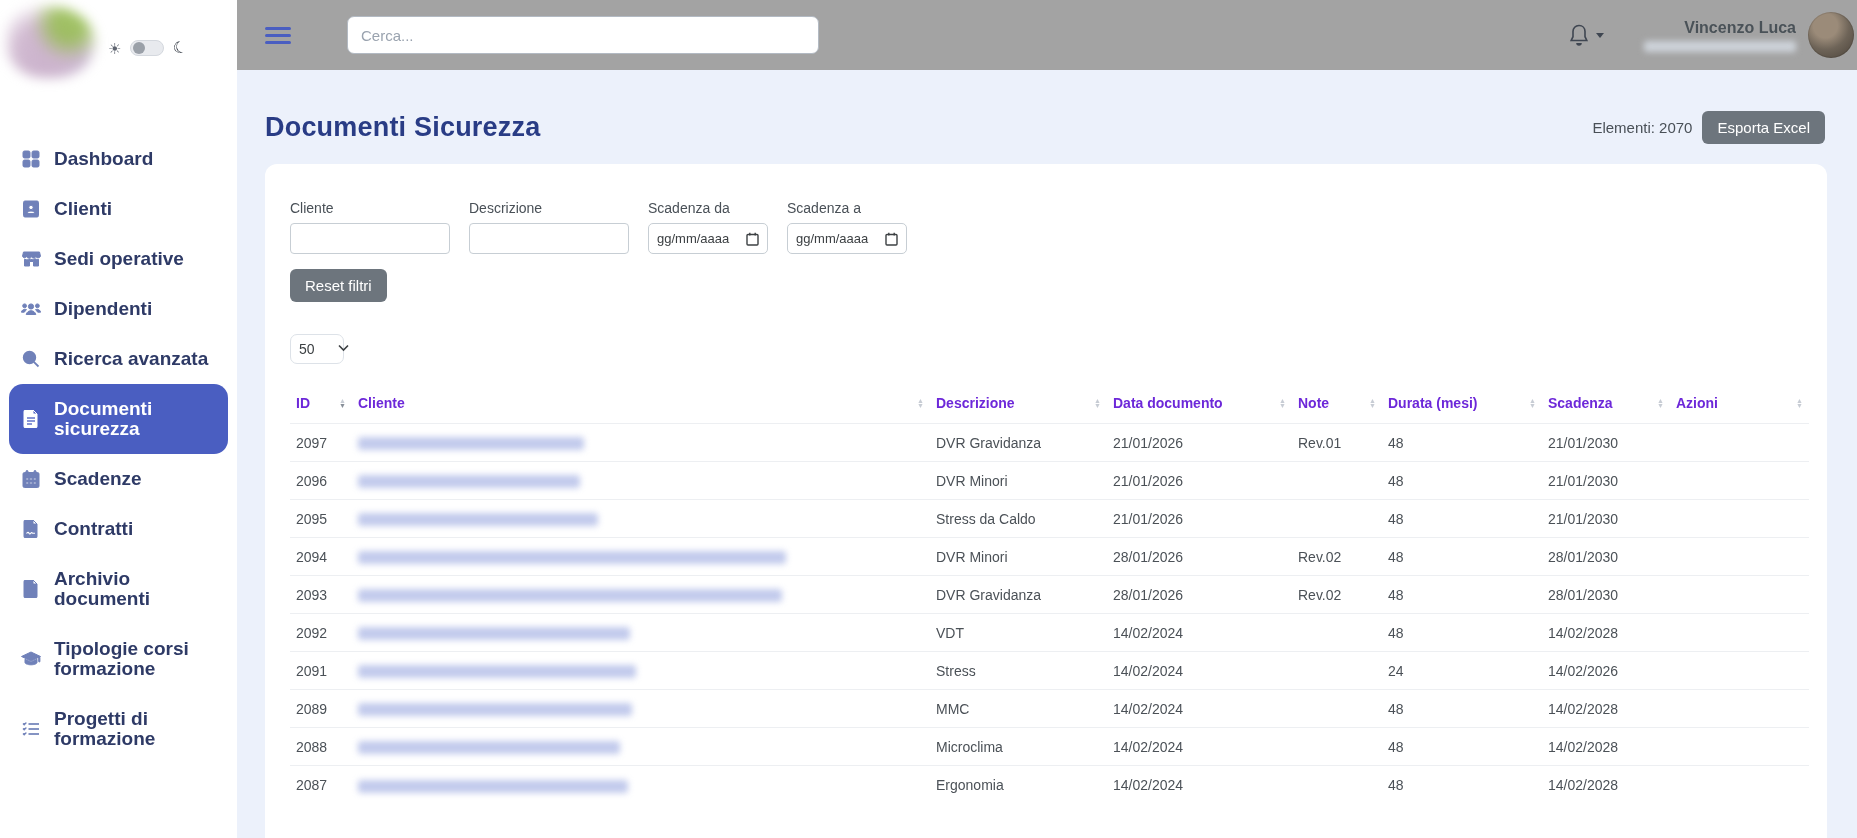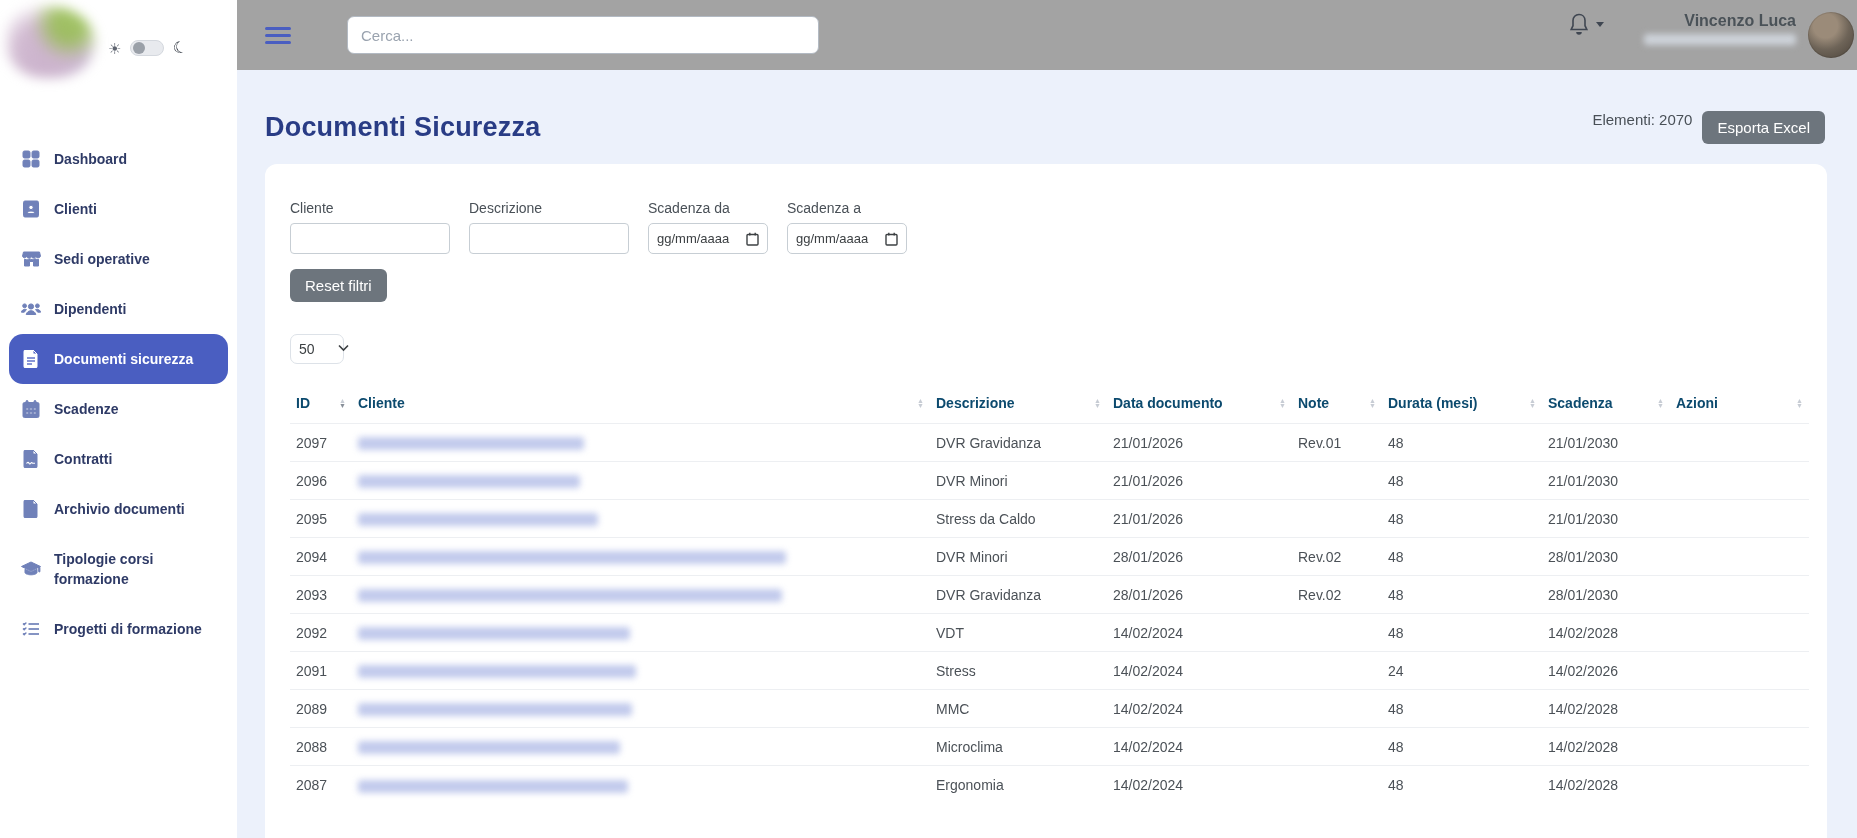--- a/index.html
+++ b/index.html
@@ -18,46 +18,46 @@
   .theme-row { position:absolute; left:108px; top:40px; display:flex; align-items:center; gap:9px; }
   .sun-glyph { font-size:15px; color:#5f6570; line-height:1; }
   .moon-glyph { font-size:16px; color:#2f3640; line-height:1; transform:rotate(-15deg); display:inline-block; }
   .toggle { width:34px; height:16px; border-radius:9px; background:#e8eaee; border:1px solid #d4d8de; position:relative; cursor:pointer; }
   .toggle .knob { position:absolute; left:2px; top:1px; width:12px; height:12px; border-radius:50%; background:#9aa0a8; }
 
   nav { margin-top:48px; padding:0 9px; display:flex; flex-direction:column; }
   .nav-item { display:flex; align-items:center; gap:13px; padding:15px 12px; border-radius:14px; cursor:pointer; }
   .nav-item .icon { width:20px; min-width:20px; height:20px; display:flex; align-items:center; justify-content:center; }
   .nav-item .icon svg { stroke:#7081b9; fill:#7081b9; }
-  .nav-item .label { font-size:14px; font-weight:600; color:#2e3a66; line-height:20px; }
+  .nav-item .label { font-size:19px; font-weight:600; color:#2e3a66; line-height:20px; }
   .nav-item.active { background:#4a5ec1; }
   .nav-item.active .label { color:#fff; }
   .nav-item.active .icon svg { stroke:#fff; fill:#fff; }
 
   
   .main { flex:1; display:flex; flex-direction:column; height:100%; }
   .topbar { height:70px; min-height:70px; background:#a3a3a3; display:flex; align-items:center; padding:0 3px 0 28px; }
   .hamburger { display:flex; flex-direction:column; gap:4px; cursor:pointer; margin-right:56px; }
   .hamburger span { width:26px; height:3px; border-radius:2px; background:#4a5ec1; }
   .search-input { width:472px; height:38px; border:1px solid #b3bac3; border-radius:7px; padding:0 13px; font-size:15px; color:#333; outline:none; font-family:inherit; }
   .search-input::placeholder { color:#9aa3af; }
-  .topbar-right { margin-left:auto; display:flex; align-items:flex-start; }
+  .topbar-right { margin-left:auto; display:flex; align-items:center; }
   .bell-wrap { display:flex; align-items:center; gap:6px; cursor:pointer; margin-right:40px; }
   .caret-down { width:0; height:0; border-left:4px solid transparent; border-right:4px solid transparent; border-top:5px solid #3f4651; }
   .user-block { display:flex; flex-direction:column; align-items:flex-end; margin-right:12px; }
   .user-name { font-size:16px; font-weight:700; color:#4a5258; }
   .user-sub-blur { margin-top:4px; width:152px; height:11px; border-radius:3px; background:#ced3da; filter:blur(3px); }
   .avatar { width:46px; height:46px; border-radius:50%;
     background: radial-gradient(circle at 38% 30%, #9b8b79 0 28%, #6e6458 55%, #494138 100%);
     box-shadow: inset 0 0 0 1px rgba(0,0,0,.1); }
 
   .content { flex:1; background:#ecf1fb; padding:0 30px 0 28px; overflow:hidden; }
   .page-head { display:flex; align-items:center; justify-content:space-between; padding:28px 2px 0 0; height:86px; }
   .page-title { font-size:27px; font-weight:700; color:#293c85; letter-spacing:.2px; }
-  .head-right { display:flex; gap:10px; }
+  .head-right { display:flex; align-items:center; gap:10px; }
   .items-count { font-size:15px; color:#495057; }
   .btn-gray { background:#6d757d; color:#fff; border:none; border-radius:6px; font-size:15px; padding:8px 15px; cursor:pointer; font-family:inherit; }
 
   .card { background:#fff; border-radius:12px 12px 0 0; margin-top:8px; padding:36px 18px 20px 25px; height:calc(100% - 94px); }
 
   .filters-row { display:flex; gap:19px; }
   .field { display:flex; flex-direction:column; }
   .field-label { font-size:14px; color:#495057; margin-bottom:7px; }
   .text-input { width:160px; height:31px; border:1px solid #c7ced4; border-radius:4px; padding:0 8px; font-size:14px; font-family:inherit; outline:none; }
   .date-input { width:120px; height:31px; border:1px solid #c7ced4; border-radius:5px; padding:0 8px; display:flex; align-items:center; justify-content:space-between; cursor:text; }
@@ -66,21 +66,21 @@
 
   .size-select-wrap { position:relative; width:66px; margin-top:32px; }
   .size-select { appearance:none; -webkit-appearance:none; width:54px; height:30px; border:1px solid #dde2e8; border-radius:7px; padding:0 8px; font-size:14px; color:#3c4043; background:#fff; font-family:inherit; cursor:pointer; }
   .select-chevron { position:absolute; right:7px; top:10px; pointer-events:none; }
 
   table { width:100%; border-collapse:collapse; margin-top:22px; }
   col.c-id{width:62px} col.c-cliente{width:578px} col.c-descr{width:177px} col.c-data{width:185px}
   col.c-note{width:90px} col.c-durata{width:160px} col.c-scad{width:128px} col.c-azioni{width:auto}
   th { padding:9px 6px 12px 6px; }
   th .th-inner { display:flex; align-items:center; justify-content:space-between; gap:6px; }
-  .th-label { font-size:14px; font-weight:700; color:#0c4a6e; white-space:nowrap; }
+  .th-label { font-size:14px; font-weight:700; color:#6d28d9; white-space:nowrap; }
   .sort { display:flex; flex-direction:column; align-items:center; line-height:5px; cursor:pointer; }
   .sort i { font-style:normal; font-size:7px; color:#c7ccd4; }
   .sort.desc i.down { color:#878e98; }
   tbody td { padding:0 6px; height:38px; font-size:14px; color:#4b5157; border-top:1px solid #edeff2; white-space:nowrap; }
   .redacted { display:inline-block; height:13px; border-radius:3px; background:#aeb9e6; filter:blur(3px); opacity:.75; vertical-align:middle; }
 
   .icon-svg { display:block; }
 </style>
 </head>
 <body>
@@ -133,20 +133,31 @@
           <svg class="icon-svg" width="20" height="18" viewBox="0 0 20 18" stroke="none">
               <circle cx="10" cy="6.5" r="2.6"></circle>
               <path d="M5.2 14.5c.8-2.6 2.6-3.8 4.8-3.8s4 1.2 4.8 3.8z"></path>
               <circle cx="3.6" cy="5.8" r="1.9"></circle>
               <path d="M.4 12.2c.6-2 1.8-2.9 3.4-2.9.6 0 1.2.1 1.7.4-1 .8-1.8 1.8-2.2 2.5z"></path>
               <circle cx="16.4" cy="5.8" r="1.9"></circle>
               <path d="M19.6 12.2c-.6-2-1.8-2.9-3.4-2.9-.6 0-1.2.1-1.7.4 1 .8 1.8 1.8 2.2 2.5z"></path>
             </svg>
         </span>
         <span class="label">Dipendenti</span>
+      </div>
+      <div class="nav-item">
+        <span class="icon">
+          <svg class="icon-svg" width="18" height="18" viewBox="0 0 18 18" fill="none" stroke-width="1.8">
+              <circle cx="7.5" cy="7.5" r="5.8"></circle>
+              <line x1="11.8" y1="11.8" x2="16.5" y2="16.5"></line>
+              <line x1="5" y1="7.5" x2="10" y2="7.5"></line>
+              <line x1="7.5" y1="5" x2="7.5" y2="10"></line>
+            </svg>
+        </span>
+        <span class="label">Ricerca avanzata</span>
       </div>
       <div class="nav-item active">
         <span class="icon">
           <svg class="icon-svg" width="16" height="18" viewBox="0 0 16 18" stroke="none">
               <path d="M2 0h8l4 4v12.5A1.5 1.5 0 0 1 12.5 18h-10A1.5 1.5 0 0 1 1 16.5v-15A1.5 1.5 0 0 1 2 0zm8 0v4h4z" fill-rule="evenodd"></path>
               <g stroke="#4a5ec1" stroke-width="1.3">
                 <line x1="4" y1="8" x2="12" y2="8"></line>
                 <line x1="4" y1="11" x2="12" y2="11"></line>
                 <line x1="4" y1="14" x2="9" y2="14"></line>
               </g>

